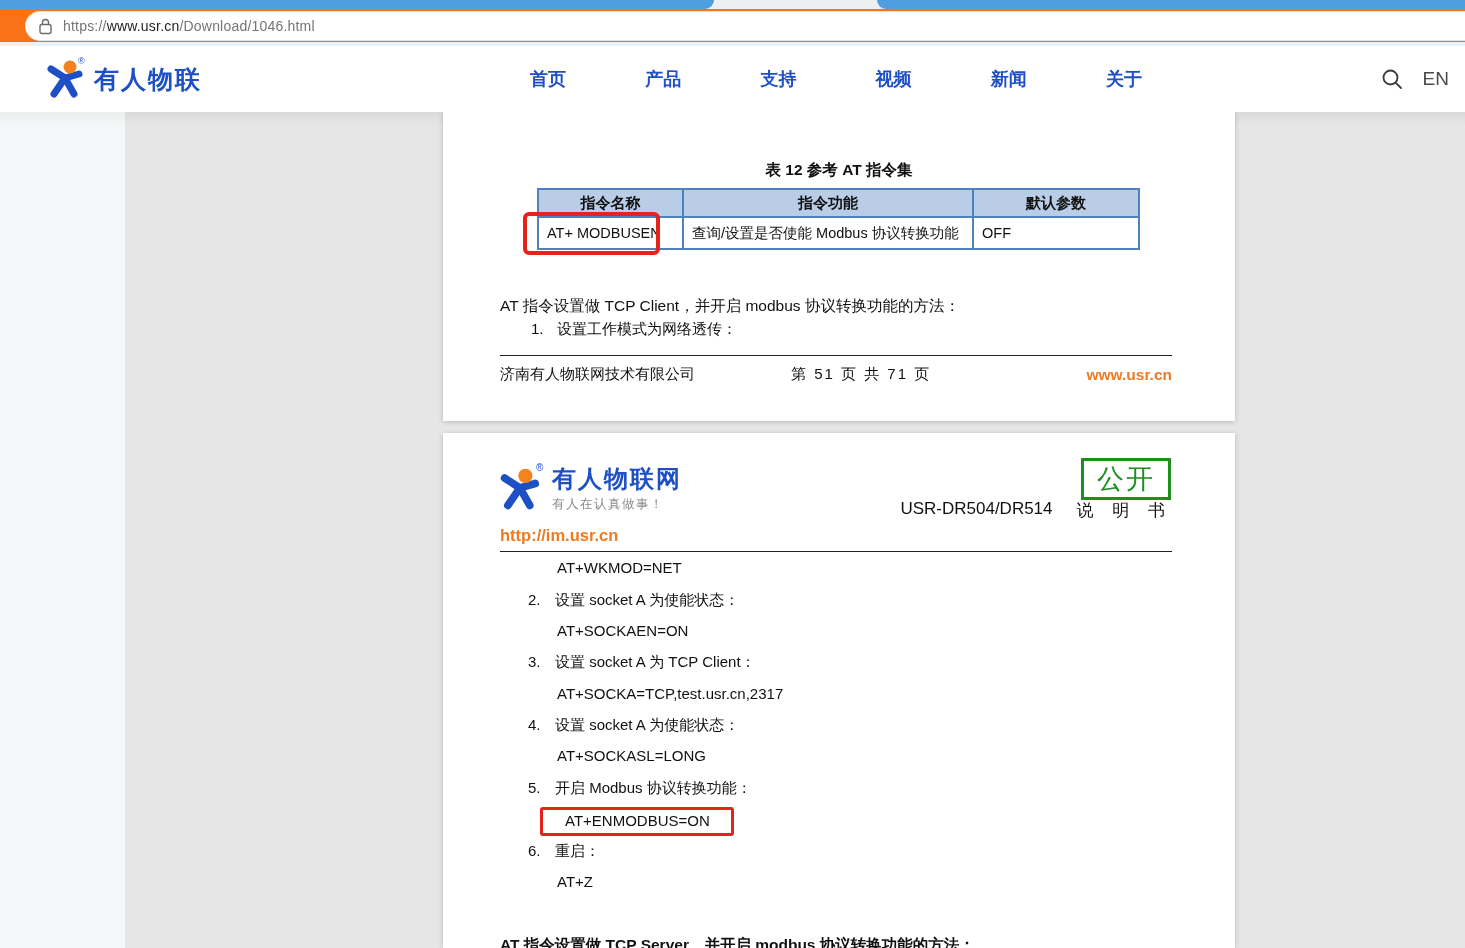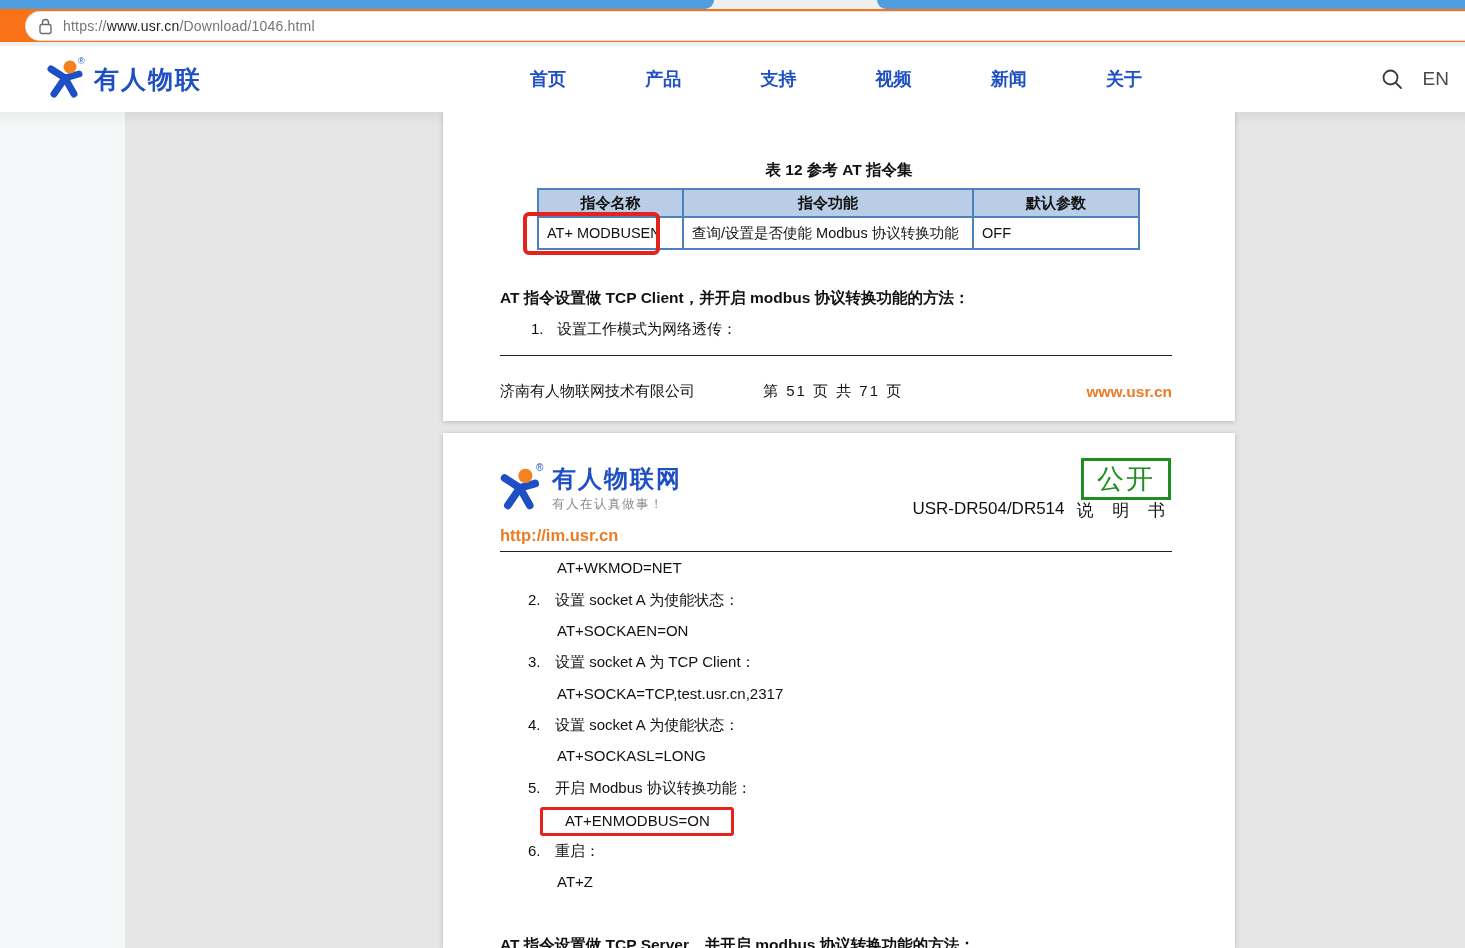--- a/index.html
+++ b/index.html
@@ -38,35 +38,35 @@
   .page1 { top:0; height:309px; }
   .page2 { top:321px; height:515px; overflow:hidden; }
 
   
   .table-caption { position:absolute; top:48px; left:0; width:100%; text-align:center; font-size:15.5px; font-weight:700; color:#111; }
   .attable { position:absolute; left:94px; top:76px; width:601px; border-collapse:collapse; table-layout:fixed; }
   .attable th { background:#b9cde6; border:2px solid #4f81bd; height:28px; font-size:15px; font-weight:700; color:#111; text-align:center; padding:0; }
   .attable td { background:#fff; border:2px solid #4f81bd; height:32px; font-size:14.5px; color:#111; padding:0 8px; white-space:nowrap; }
   .col1 { width:145px; } .col2 { width:290px; } .col3 { width:166px; }
   .redbox1 { position:absolute; left:80px; top:100px; width:137px; height:43px; border:4px solid #e3231c; border-radius:6px; }
-  .method-heading { position:absolute; left:57px; top:176px; font-size:15.5px; font-weight:700; color:#111; white-space:nowrap; }
+  .method-heading { position:absolute; left:57px; top:184px; font-size:15.5px; font-weight:400; color:#111; white-space:nowrap; }
   .step-line1 { position:absolute; left:88px; top:208px; font-size:15px; color:#111; white-space:nowrap; }
   .step-line1 .num { display:inline-block; width:26px; }
-  .page1-footer { position:absolute; left:57px; top:243px; width:672px; border-top:1.5px solid #222; padding-top:26px; display:flex; align-items:center; font-size:15px; color:#111; }
-  .page-indicator { margin-left:68px; letter-spacing:2px;text-align:center; }
+  .page1-footer { position:absolute; left:57px; top:243px; width:672px; border-top:1.5px solid #222; padding-top:9px; display:flex; align-items:center; font-size:15px; color:#111; }
+  .page-indicator { margin-left:96px; letter-spacing:2px;text-align:center; }
   .footer-site { margin-left:auto; color:#ed7b23; font-weight:700; font-size:15.5px; }
 
   
   .p2-logo { position:absolute; left:55px; top:33px; display:flex; }
   .p2-logo .reg2 { position:absolute; left:38px; top:-4px; font-size:10px; color:#1e4fc4; }
   .p2-logo-txtcol { margin-left:8px; }
   .p2-logo-text { font-size:24px; font-weight:700; color:#1e4fc4; letter-spacing:2px; line-height:26px; white-space:nowrap; }
   .p2-tagline { font-size:12.5px; color:#8a8a8a; margin-top:4px; letter-spacing:1.5px; white-space:nowrap; }
   .badge { position:absolute; left:638px; top:25px; width:90px; height:42px; border:3.5px solid #1e8e1e; display:flex; align-items:center; justify-content:center; font-size:27px; font-weight:400; color:#1e8e1e; letter-spacing:2px; }
-  .doc-title { position:absolute; right:63px; top:66px; font-size:17px; color:#111; display:flex; gap:12px; white-space:nowrap; }
+  .doc-title { position:absolute; right:63px; top:66px; font-size:17px; color:#111; display:flex; gap:24px; white-space:nowrap; }
   .doc-type { letter-spacing:7px; }
   .p2-sitelink { position:absolute; left:57px; top:93px; font-size:16.5px; font-weight:700; color:#ed7b23; }
   .p2-hr { position:absolute; left:57px; top:118px; width:672px; border-top:1.5px solid #222; }
   .p2-line { position:absolute; font-size:15px; color:#111; height:18px; line-height:18px; white-space:nowrap; }
   .p2-line.cmd { left:114px; }
   .p2-line.step { left:85px; }
   .p2-line .num { display:inline-block; width:27px; }
   .p2-line.hl-line { left:97px; height:auto; }
   .hl { display:inline-block; width:194px; border:3px solid #e3231c; border-radius:3px; padding:2px 0 3px 22px; }
   .p2-bottom-heading { position:absolute; left:57px; top:502px; font-size:15.5px; font-weight:700; color:#111; white-space:nowrap; }

